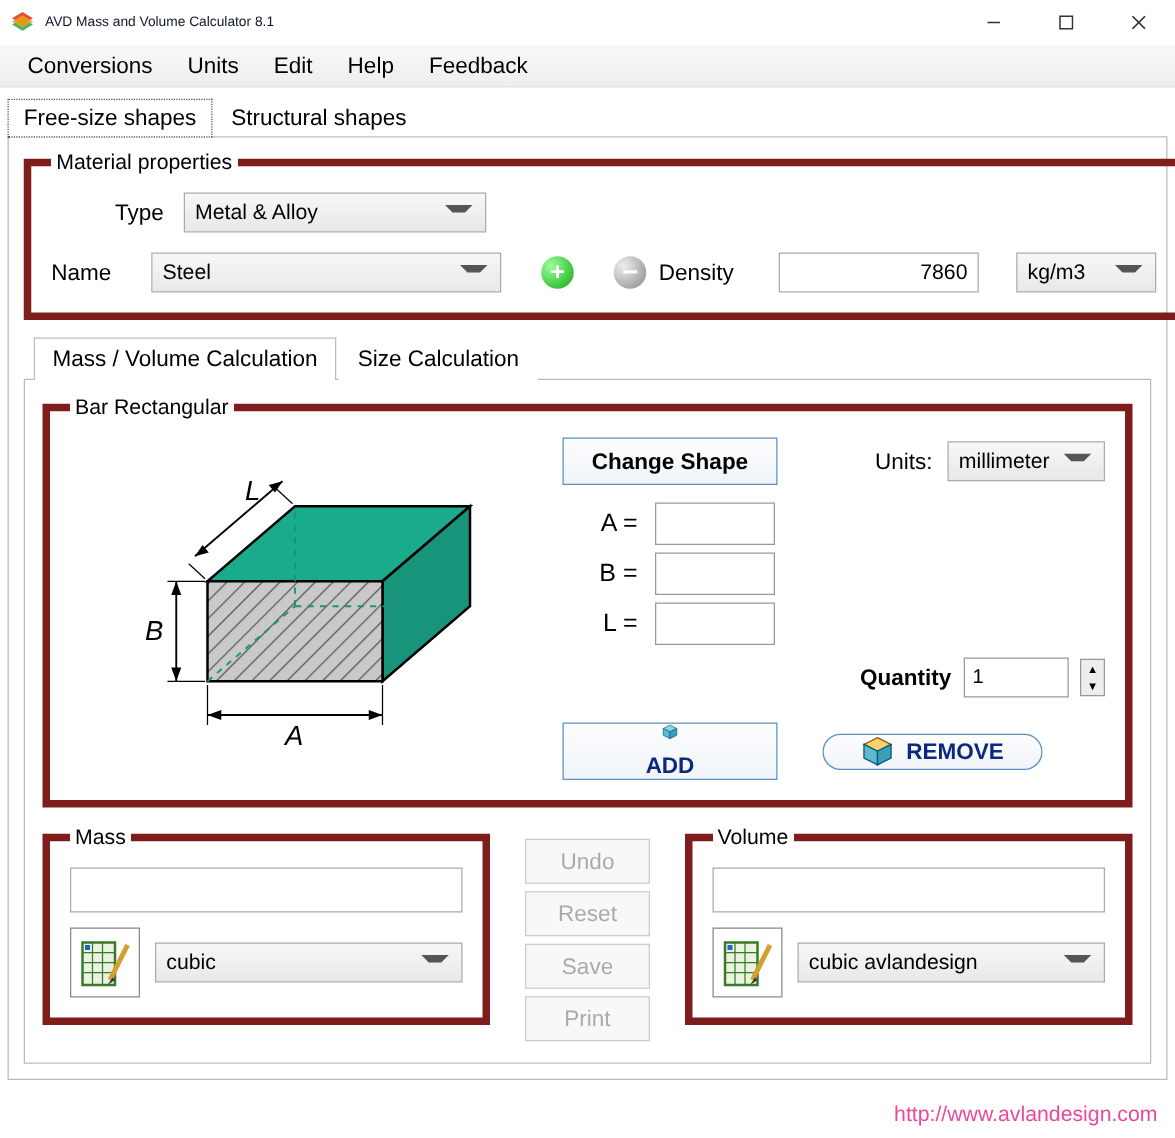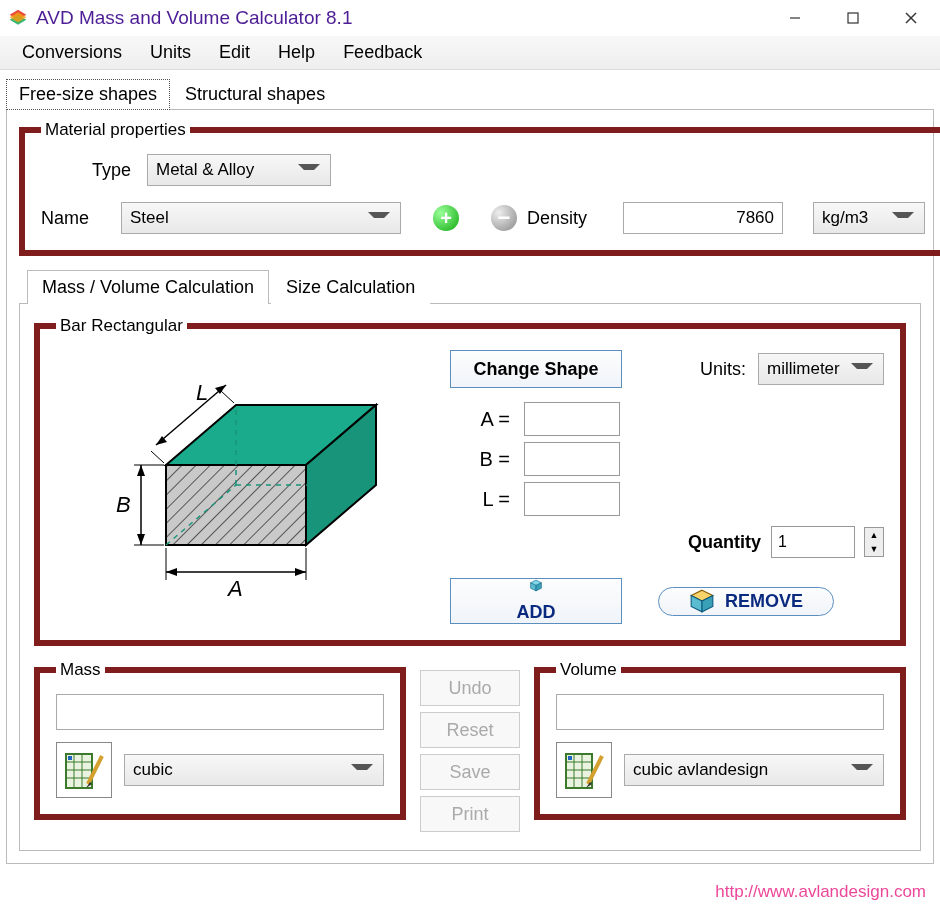--- a/index.html
+++ b/index.html
@@ -1,20 +1,20 @@
 <!DOCTYPE html>
 <html><head>
 <meta charset="utf-8">
 <style>
 * { box-sizing: border-box; margin: 0; padding: 0; font-family: "Segoe UI", Tahoma, sans-serif; }
 body { width: 940px; height: 910px; background: #fff; overflow: hidden; font-size: 16px; color: #000; }
 
 .titlebar { height: 36px; display: flex; align-items: center; padding: 0 0 0 8px; background: #fff; }
 .titlebar .app-icon { width: 20px; height: 20px; margin-right: 8px; }
-.titlebar .title { flex: 1; font-size: 19px; color: #4c1d95; }
+.titlebar .title { flex: 1; font-size: 11px; color: #0f172a; }
 .titlebar .win-controls { display: flex; }
 .titlebar .win-btn { width: 58px; height: 36px; display: flex; align-items: center; justify-content: center; cursor: default; }
 .titlebar .win-btn svg { stroke: #333; }
 
 .menubar { height: 34px; background: linear-gradient(#f8f8f8,#eeeeee); border-bottom: 1px solid #ddd; display: flex; align-items: center; padding: 0 8px; font-size: 18px; }
 .menubar .menu-item { padding: 4px 14px; cursor: default; }
 
 .main-tabs { padding: 8px 6px 0 6px; }
 .tabstrip { display: flex; align-items: flex-end; position: relative; z-index: 2; }
 .tab { padding: 4px 12px; font-size: 18px; border: 1px solid #bbb; border-bottom: none; background: #fff; margin-right: 2px; cursor: default; }
@@ -54,21 +54,21 @@
 .btn.disabled { color: #aaa; border-color: #ccc; background: #f8f8f8; }
 
 .dim-row { display: flex; align-items: center; justify-content: flex-start; gap: 14px; margin: 6px 0; }
 .dim-label { width: 46px; text-align: right; font-size: 20px; }
 .dim-input { width: 96px; height: 34px; border: 1px solid #999; background: #fff; }
 
 .qty-input { width: 84px; height: 32px; border: 1px solid #999; background: #fff; display: flex; align-items: center; padding: 0 6px; }
 .spin { width: 20px; height: 30px; border: 1px solid #999; margin-left: -1px; display: flex; flex-direction: column; background: #eee; }
 .spin div { flex: 1; display: flex; align-items: center; justify-content: center; font-size: 9px; }
 
-.bottom-area { display: flex; gap: 14px; margin-top: 12px; align-items: flex-start; }
+.bottom-area { display: flex; gap: 28px; margin-top: 12px; align-items: center; }
 .result-fieldset { flex: 1; }
 .result-input { width: 100%; height: 36px; border: 1px solid #aaa; background: #fff; margin-bottom: 12px; }
 .result-row { display: flex; align-items: center; gap: 12px; }
 .calc-icon { width: 56px; height: 56px; border: 1px solid #888; display: flex; align-items: center; justify-content: center; background: #fff; }
 .unit-select { flex: 1; }
 
 .mid-buttons { display: flex; flex-direction: column; gap: 6px; width: 100px; padding-top: 10px; }
 .mid-buttons .btn { width: 100%; height: 36px; }
 
 .footer-link { position: absolute; bottom: 8px; right: 14px; color: #ec4899; font-size: 17px; cursor: pointer; }
@@ -122,21 +122,21 @@
   </div>
 </div>
 
 <div class="panel-border">
 
   <fieldset>
     <legend>Material properties</legend>
     <div class="row" style="gap:16px; flex-wrap:wrap;">
       <div class="row" style="gap:16px;">
         <span class="lbl" style="width:90px; text-align:right;">Type</span>
-        <div class="select" style="width:184px;">
+        <div class="select" style="width:242px;">
             <span>Metal &amp; Alloy</span>
           </div>
       </div>
       <div style="width:40px;"></div>
       <div style="display:flex; flex-direction:row; gap:10px;">
         <div class="row" style="gap:14px;">
           <span class="lbl" style="width:66px;">Name</span>
           <div class="select" style="width:280px;">
               <span>Steel</span>
             </div>

